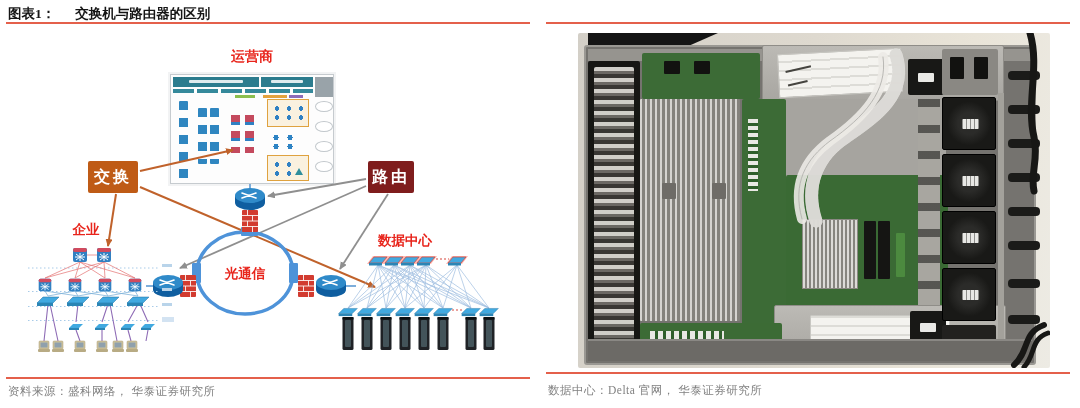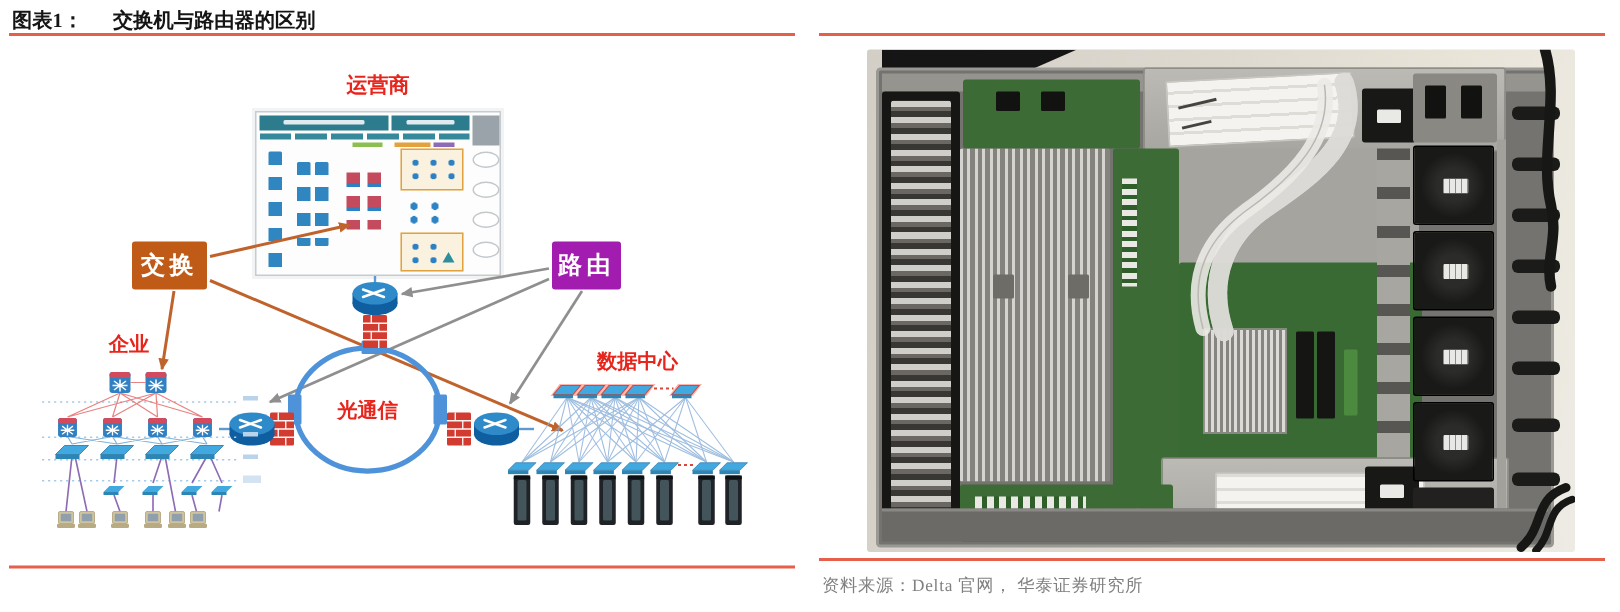--- a/index.html
+++ b/index.html
@@ -15,21 +15,21 @@
   .rule-top{left:6px;top:22px;width:524px}
   .rule-bot{left:6px;width:524px;height:1.5px}
   .source{left:8px;font:11.5px "Liberation Serif","DejaVu Serif",serif;color:#808080;letter-spacing:.5px}
   
   .diagram{left:0;top:26px;width:540px;height:352px}
   .d-svg{position:absolute;left:0;top:-26px;width:540px;height:408px;z-index:3}
   .redlbl{position:absolute;z-index:4;color:#E8251C;font:bold 13.5px "Liberation Serif","DejaVu Serif",serif;text-align:center}
   .tag{position:absolute;z-index:4;color:#fff;font:bold 16px "Liberation Sans",sans-serif;
        display:flex;align-items:center;justify-content:center;letter-spacing:3px;border-radius:2px}
   #tag-switch{left:88px;top:135px;width:50px;height:32px;background:#BF5B16}
-  #tag-route{left:368px;top:135px;width:46px;height:32px;background:#a21caf}
+  #tag-route{left:368px;top:135px;width:46px;height:32px;background:#7f1d1d}
   
   .op-panel{position:absolute;left:170px;top:48px;width:164px;height:110px;background:#FDFDFD;
             border:1px solid #C6CBCF;z-index:1;box-shadow:0 0 0 2px #F2F3F4}
   .op-panel>div{position:absolute}
   .oph{background:#2C7C8E}
   .h-dash{margin:3px auto 0;width:62%;height:3px;background:rgba(255,255,255,.85);border-radius:1px}
   .opsub{background:repeating-linear-gradient(90deg,#35899B 0 21px,#fff 21px 24px)}
   .opcol{width:9px;background:repeating-linear-gradient(180deg,#2F86C0 0 9px,rgba(0,0,0,0) 9px 17px);border-radius:1px}
   .opfw{width:9px;background:repeating-linear-gradient(180deg,#C44A5E 0 7px,#2F80C3 7px 10px,rgba(0,0,0,0) 10px 16px)}
   .opbox{border:1px solid #DFA23F;background:#FAF1DF}
@@ -295,24 +295,25 @@
           <use href="#rackSrv" transform="translate(471,317)"></use>
           <use href="#rackSrv" transform="translate(489,317)"></use>
         </g>
       </svg>
 
       <div class="redlbl" style="left:210px;top:22px;width:84px;font-size:14px">运营商</div>
       <div class="tag" id="tag-switch">交换</div>
       <div class="tag" id="tag-route">路由</div>
       <div class="redlbl" style="left:50px;top:195px;width:72px">企业</div>
       <div class="redlbl" style="left:205px;top:239px;width:80px">光通信</div>
-      <div class="redlbl" style="left:385px;top:206px;width:80px">数据中心</div>
+      <div class="redlbl" style="left:365px;top:206px;width:80px">数据中心</div>
     </div>
 
     <div class="a rule rule-bot" style="top:377px"></div>
+    <div class="a source" style="top:384px">资料来源：盛科网络， 华泰证券研究所</div>
   </section>
 
   <section class="fig" id="fig2">
     <div class="a rule rule-top"></div>
 
     <div class="a photo">
       <div class="ph-wedge"></div>
       <div class="ph-chassis"></div>
       <div class="ph-toprail"></div>
       <div class="ph-front"></div>
@@ -388,15 +389,15 @@
         </g>
         <g stroke="#171715" stroke-linecap="round" fill="none">
           <path d="M452,0 C462,34 448,70 456,104 C461,126 452,140 456,158" stroke-width="7"></path>
           <path d="M436,332 C452,318 444,300 466,292" stroke-width="6"></path>
           <path d="M446,334 C458,322 452,306 470,300" stroke-width="5"></path>
         </g>
       </svg>
     </div>
 
     <div class="a rule rule-bot" style="top:372px"></div>
-    <div class="a source" style="top:383px">资料来源：Delta 官网， 华泰证券研究所</div>
+    <div class="a source" style="top:383px">数据中心：Delta 官网， 华泰证券研究所</div>
   </section>
 </div>
 
 </body></html>

